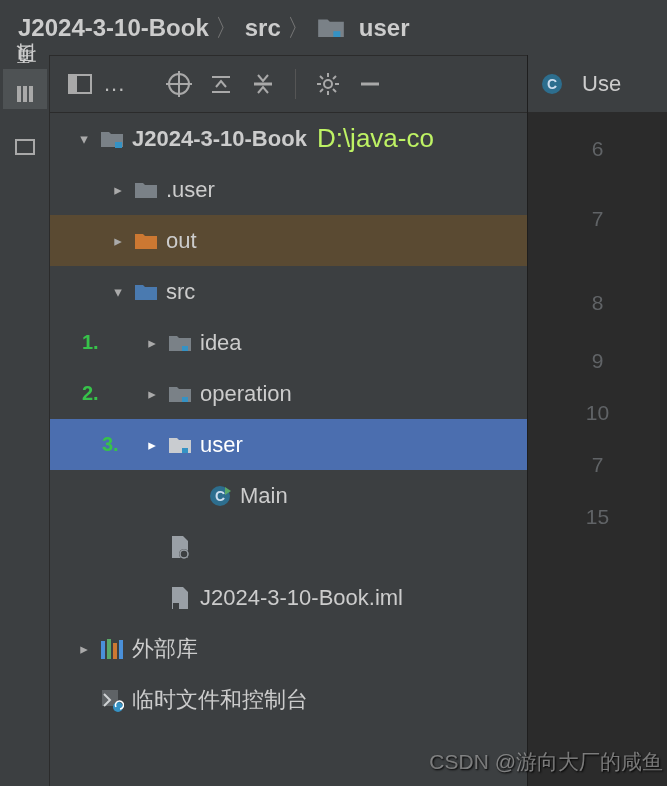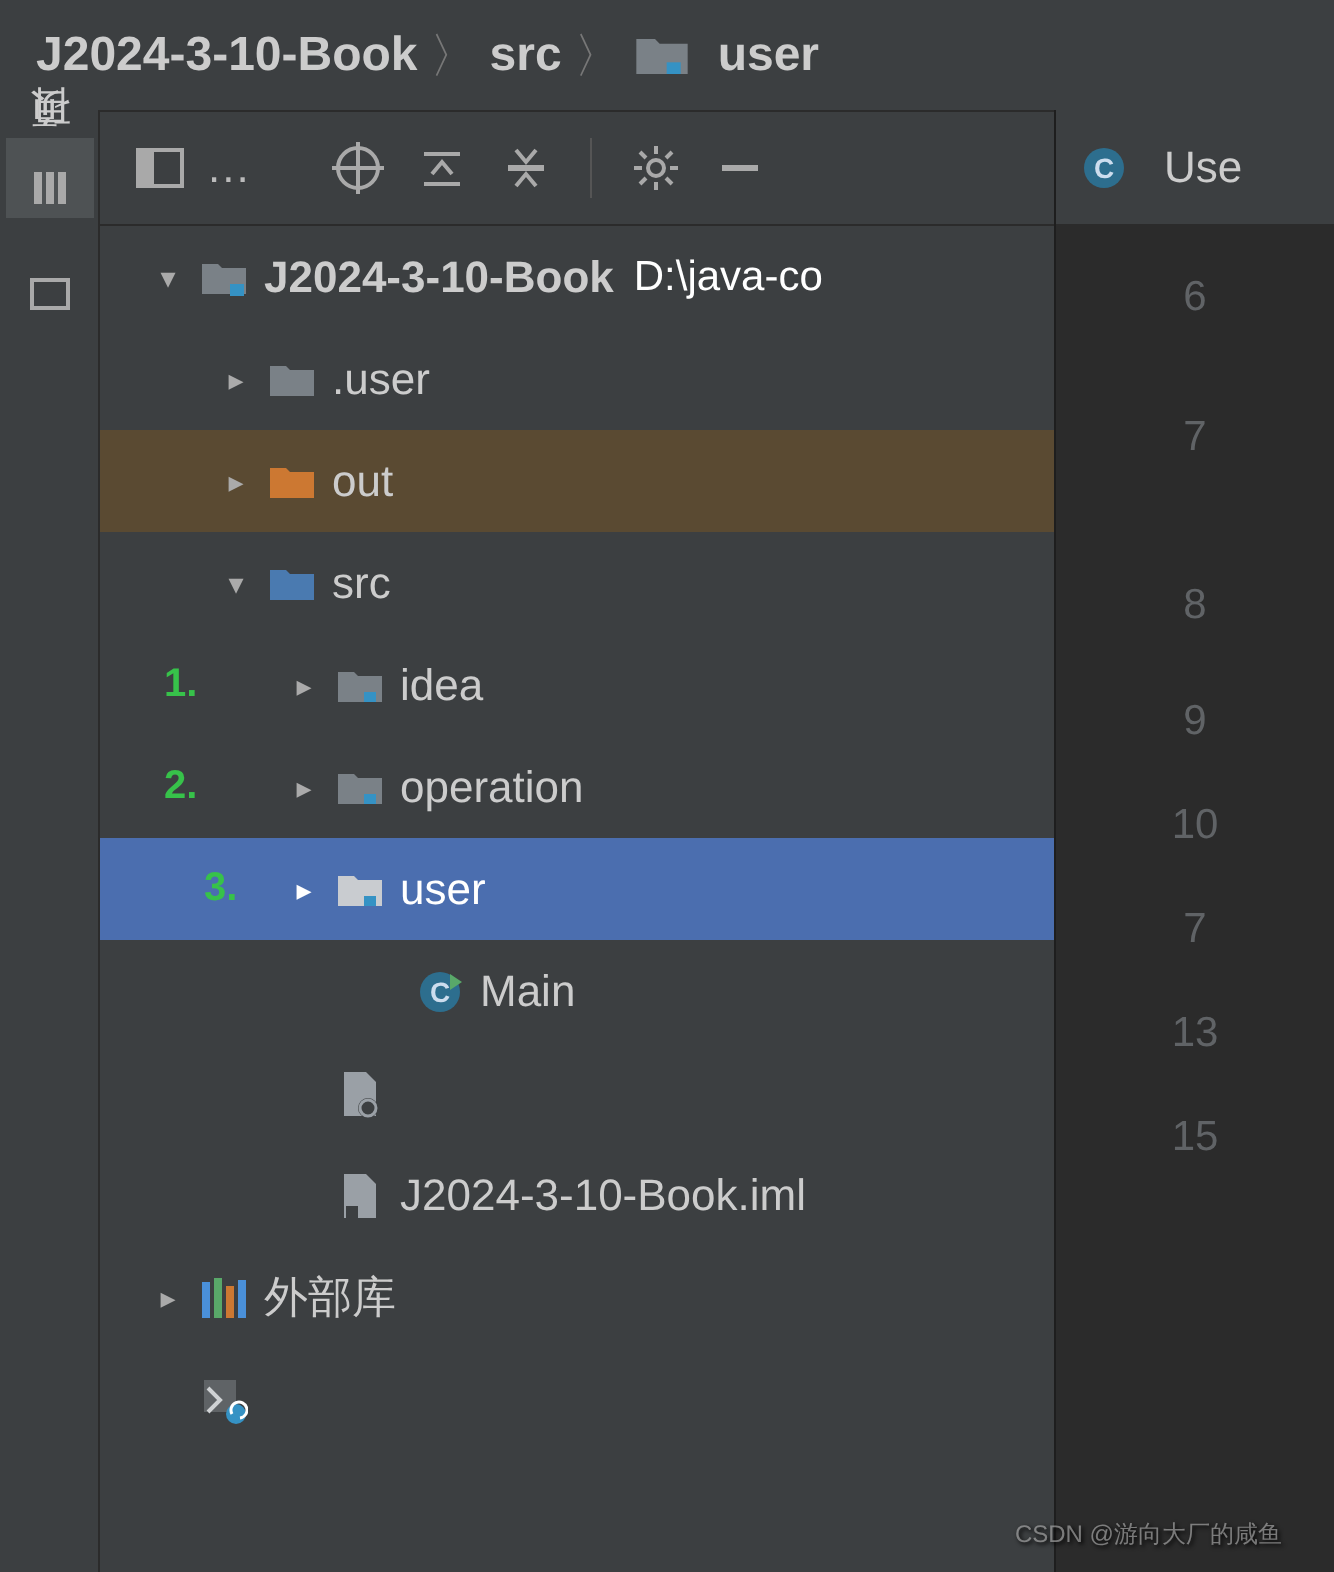--- a/index.html
+++ b/index.html
@@ -94,31 +94,31 @@
   }
   .row.selected { background: #4b6eaf; color: #fff; }
   .row.out-row { background: #5a4a32; }
   .arrow {
     width: 28px; text-align: center;
     color: #aaa; font-size: 15px;
   }
   .row.selected .arrow { color: #fff; }
   .ico { width: 28px; display: inline-flex; align-items: center; justify-content: center; margin-right: 6px; }
   .name { }
-  .path-suffix { color: #ffffff; margin-left: 10px; font-size: 21px; }
+  .path-suffix { color: #bef264; margin-left: 10px; font-size: 26px; }
   .annot { position: absolute; color: #37c24a; font-size: 20px; font-weight: 600; z-index: 5; }
   
   .ind1 { padding-left: 20px; }
   .ind2 { padding-left: 54px; }
   .ind3 { padding-left: 88px; }
   .ind5 { padding-left: 170px; }
   
   .watermark {
-    position: absolute; right: 26px; bottom: 10px;
-    color: rgba(200,200,200,0.55); font-size: 12px;
+    position: absolute; right: 4px; bottom: 10px;
+    color: rgba(200,200,200,0.55); font-size: 21px;
     text-shadow: 1px 1px 2px #000;
   }
 </style>
 </head>
 <body>
 
 <div class="breadcrumb">
   <span class="crumb">
     <span>J2024-3-10-Book</span>
   </span>
@@ -217,21 +217,20 @@
     </span>
     <span>Use</span>
   </div>
   <div class="gutter-nums">
     <div class="ln" style="height:70px">6</div>
     <div class="ln" style="height:84px">7</div>
     <div class="ln" style="height:58px">8</div>
     <div class="ln">9</div>
     <div class="ln">10</div>
     <div class="ln">7</div>
-    <div class="ln">13</div>
     <div class="ln">15</div>
   </div>
 </div>
 
 <div class="tree">
 
   <div class="row ind1">
     <span class="arrow">▾</span>
     <span class="ico">
       <svg width="24" height="20" viewBox="0 0 24 20">
@@ -355,17 +354,18 @@
 
   <div class="row ind1" style="padding-left:48px">
     <span class="ico">
         <svg width="24" height="24" viewBox="0 0 24 24">
           <rect x="2" y="2" width="16" height="16" fill="#5f6366"></rect>
           <path d="M4 6 L10 12 L4 18" fill="none" stroke="#cfd2d4" stroke-width="2"></path>
           <circle cx="18" cy="19" r="5" fill="#3592c4"></circle>
           <path d="M16 19 A4 4 0 1 1 20 21" fill="none" stroke="#fff" stroke-width="1.5"></path>
         </svg>
       </span>
+    <span class="name">临时文件和控制台</span>
   </div>
 
 </div>
 
 <div class="watermark">CSDN @游向大厂的咸鱼</div>
 
 </body></html>

